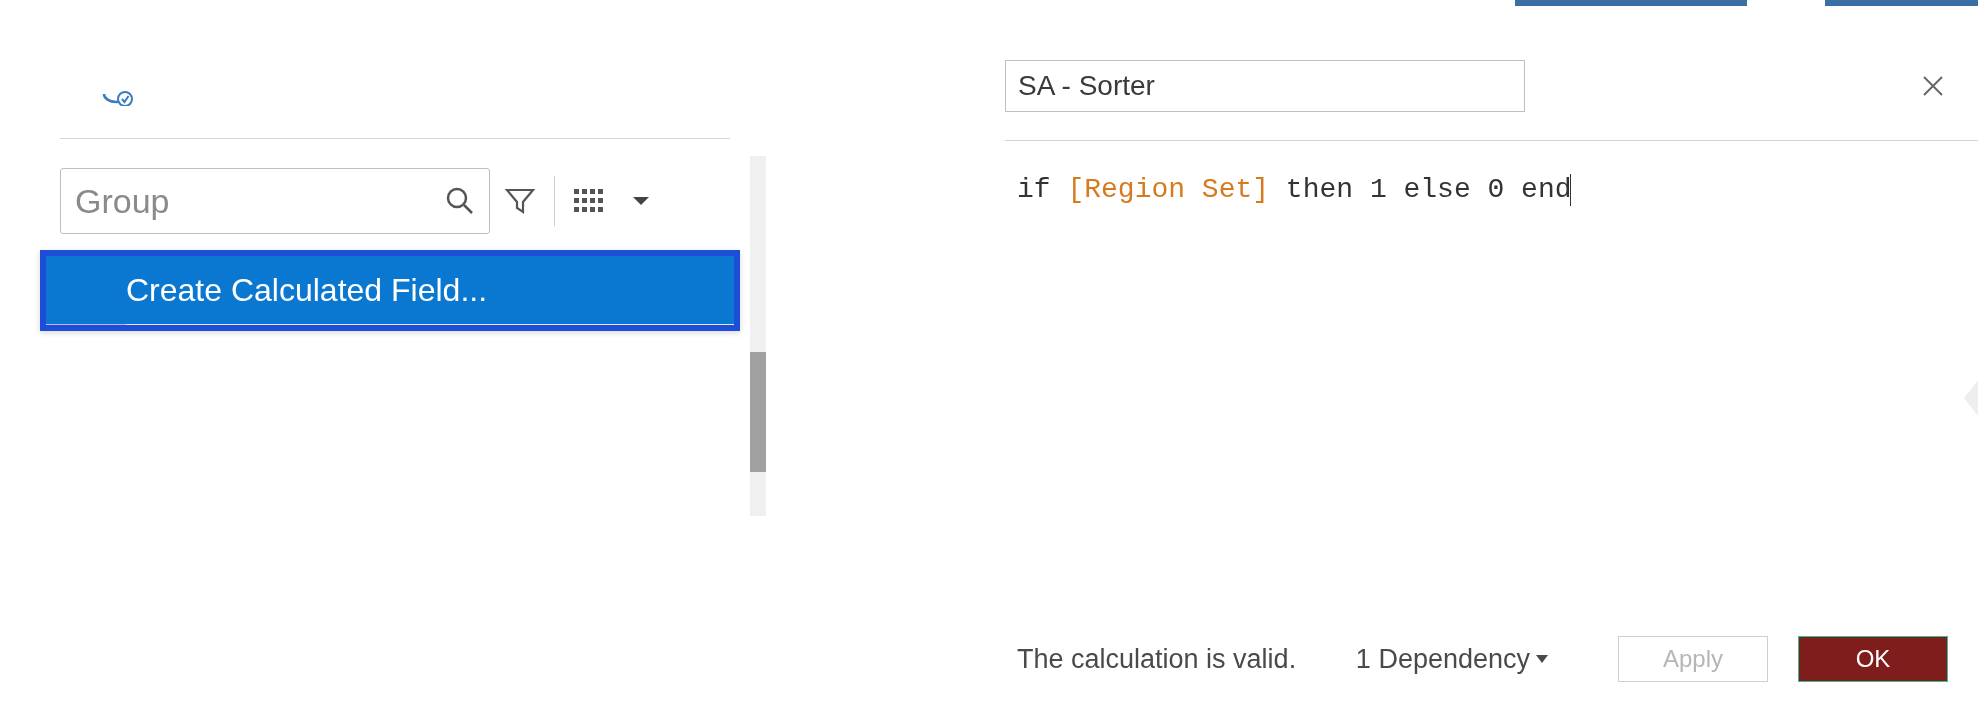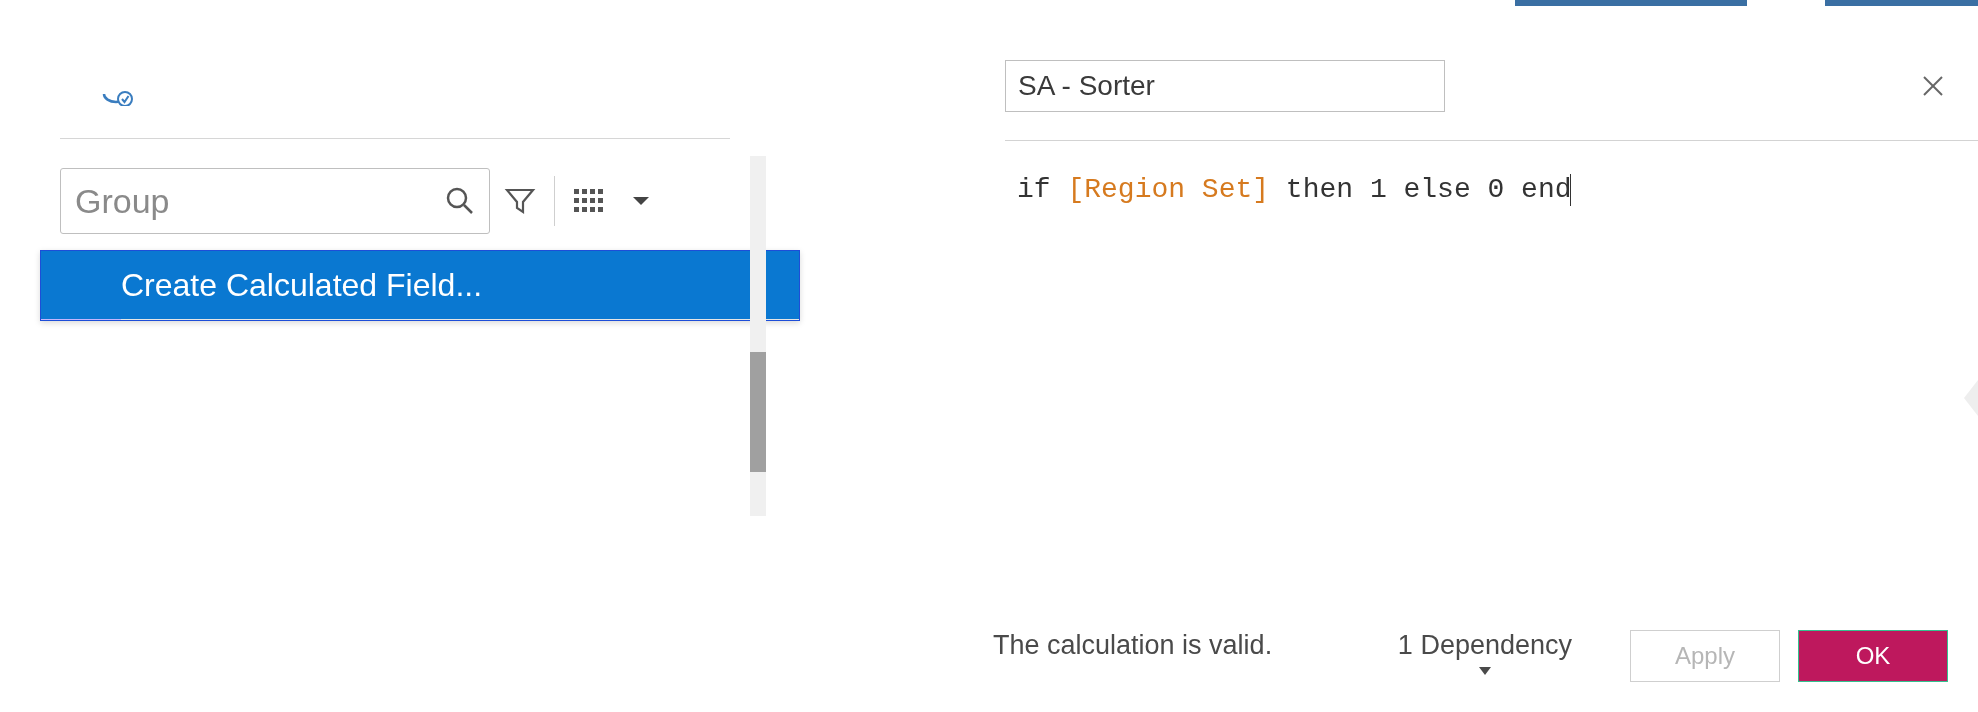--- a/index.html
+++ b/index.html
@@ -70,23 +70,23 @@
   .toolbar-sep {
     width: 1px;
     height: 50px;
     background: #cfcfcf;
     margin: 0 4px;
   }
   .dropdown-menu {
     position: absolute;
     top: 150px;
     left: 0px;
-    width: 760px;
+    width: 700px;
     background: #c4b5fd;
-    border: 1px solid #1d4ed8;
+    border: 6px solid #1d4ed8;
     box-shadow: 0 2px 6px rgba(0,0,0,0.15);
   }
   .menu-item {
     height: 68px;
     display: flex;
     align-items: center;
     padding-left: 80px;
     font-size: 32px;
     color: #2b2b2b;
     cursor: pointer;
@@ -146,21 +146,21 @@
   .calc-name-row {
     position: absolute;
     top: 60px;
     left: 20px;
     right: 30px;
     display: flex;
     align-items: center;
     justify-content: space-between;
   }
   .calc-name-input {
-    width: 440px;
+    width: 520px;
     height: 52px;
     border: 1px solid #bfbfbf;
     font-size: 28px;
     padding: 0 12px;
     color: #3a3a3a;
     font-family: inherit;
     outline: none;
   }
   .close-btn {
     width: 30px;
@@ -196,57 +196,58 @@
     width: 1px;
     height: 32px;
     background: #333;
     vertical-align: middle;
     margin-left: -2px;
   }
 
   .footer-row {
     position: absolute;
     bottom: 30px;
-    left: 8px;
+    left: 32px;
     right: 30px;
     display: flex;
+    align-items: center;
     font-size: 27px;
     color: #4a4a4a;
+    gap: 12px;
   }
   .status-text { flex: 0 0 auto; }
   .dep-link {
     margin-left: auto;
     margin-right: 40px;
     display: flex;
     align-items: center;
     gap: 6px;
     cursor: pointer;
-    flex-direction: column;
   }
   .caret-down {
     width: 0; height: 0;
     border-left: 6px solid transparent;
     border-right: 6px solid transparent;
     border-top: 8px solid #4a4a4a;
   }
   .btn {
     min-width: 150px;
-    height: 52px;
+    height: 46px;
     display: flex;
     align-items: center;
     justify-content: center;
     font-size: 24px;
     border: 1px solid #cfcfcf;
     background: #fff;
     color: #b6b6b6;
     margin-left: 18px;
     cursor: pointer;
   }
   .btn-ok {
-    background: #be185d;
+    background: #7f1d1d;
     border-color: #34c18f;
     color: #ffffff;
   }
   .expand-tab {
     position: absolute;
     right: 0;
     top: 380px;
     width: 14px;
     height: 36px;
     background: #eee;

